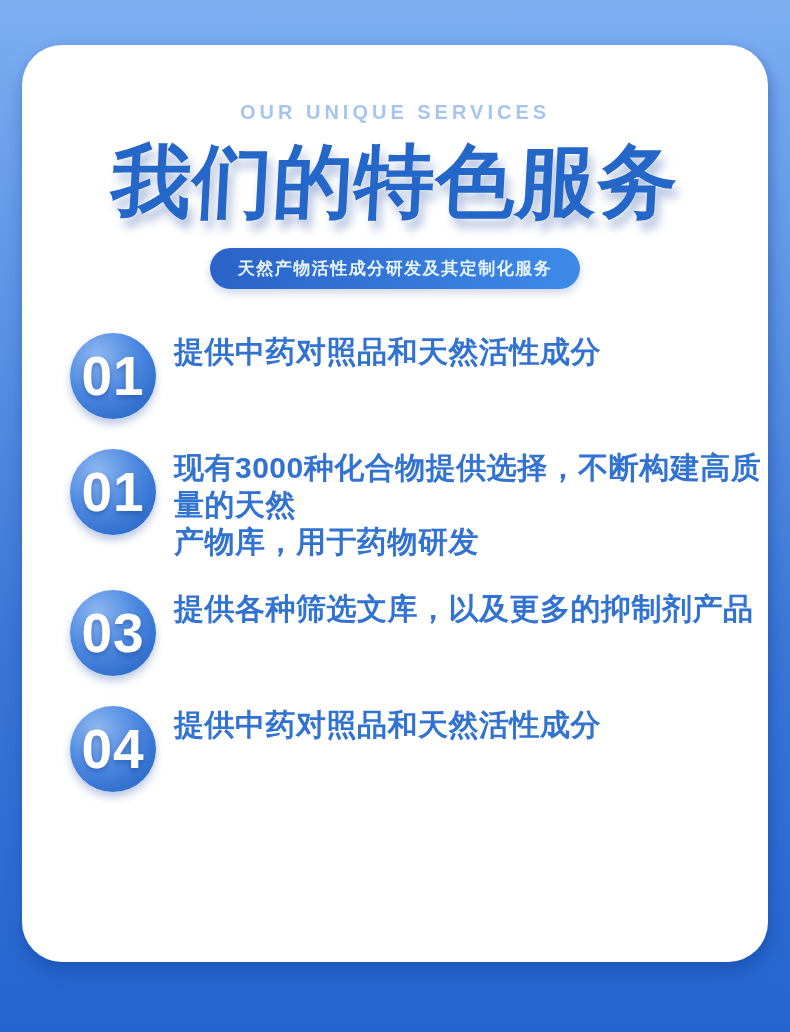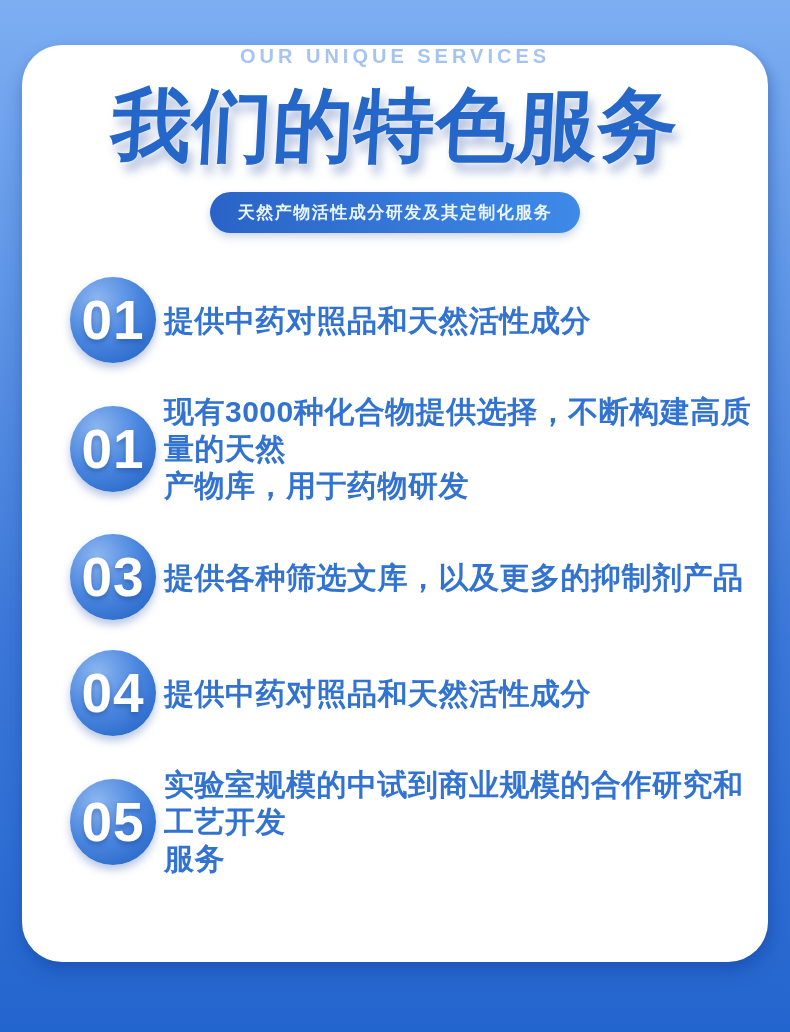--- a/index.html
+++ b/index.html
@@ -19,20 +19,21 @@
     left: 22px;
     top: 45px;
     width: 746px;
     height: 917px;
     background: #ffffff;
     border-radius: 40px;
     box-shadow: 0 10px 18px rgba(18, 60, 150, 0.30), 4px 4px 10px rgba(18, 60, 150, 0.18);
     box-sizing: border-box;
   }
   .eyebrow {
+    margin-top: 56px;
     text-align: center;
     color: #A6C5EE;
     font-size: 20px;
     font-weight: bold;
     letter-spacing: 4px;
   }
   .title {
     margin-top: 10px;
     text-align: center;
     font-size: 80px;
@@ -58,22 +59,21 @@
     font-weight: bold;
     letter-spacing: 1.5px;
     box-shadow: 0 4px 8px rgba(30, 70, 160, 0.22);
   }
   .services {
     margin-top: 44px;
     padding-left: 48px;
   }
   .service-row {
     display: flex;
-    align-items: center;
-    gap: 8px;
+    gap: 18px;
     min-height: 86px;
     margin-bottom: 30px;
   }
   .badge {
     flex: 0 0 auto;
     width: 86px;
     height: 86px;
     border-radius: 50%;
     background: radial-gradient(circle at 32% 26%, #8CB6F0 0%, #4A86DF 48%, #1E5EC1 100%);
     box-shadow: 0 5px 9px rgba(25, 70, 160, 0.30);
@@ -115,19 +115,14 @@
 产物库，用于药物研发</div>
     </div>
     <div class="service-row">
       <div class="badge">03</div>
       <div class="service-text">提供各种筛选文库，以及更多的抑制剂产品</div>
     </div>
     <div class="service-row">
       <div class="badge">04</div>
       <div class="service-text">提供中药对照品和天然活性成分</div>
     </div>
-    <div class="service-row">
-      <div class="badge">05</div>
-      <div class="service-text">实验室规模的中试到商业规模的合作研究和工艺开发
-服务</div>
-    </div>
   </div>
 </div>
 
 </body></html>

